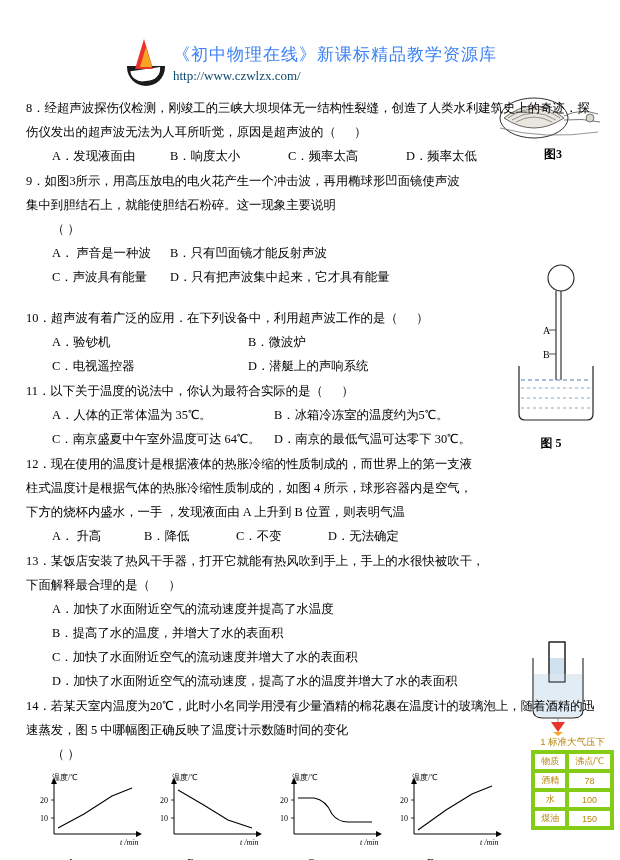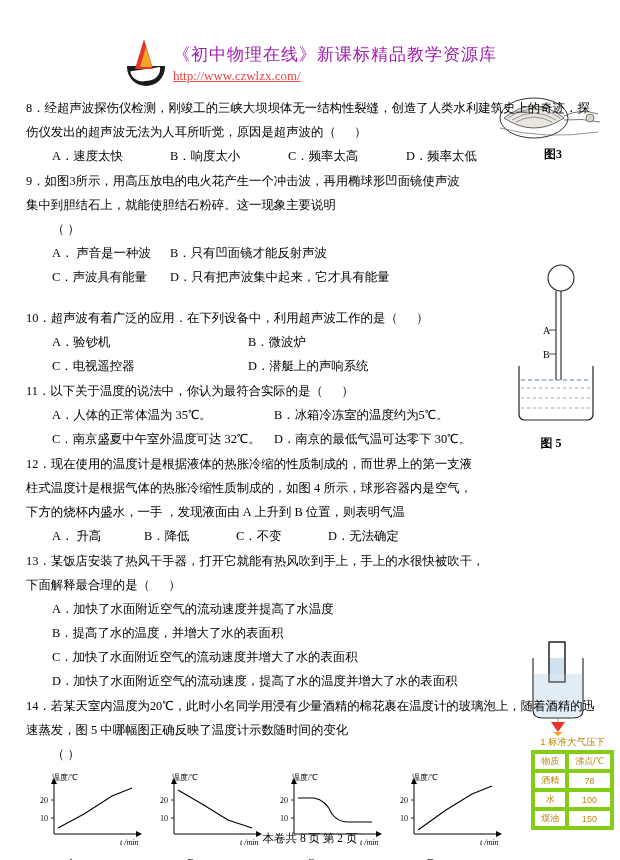--- a/index.html
+++ b/index.html
@@ -50,29 +50,28 @@
     position: absolute; left: 8px; top: 30px;
     width: 30px; height: 12px;
     background: #fff;
     border-radius: 0 0 15px 15px;
     transform: rotate(-8deg);
   }
   .banner-text { text-align: left; }
   .banner-title {
     font-family: "Liberation Serif", serif;
     font-size: 17px;
-    color: #a21caf;
+    color: #3b82f6;
     letter-spacing: 1px;
     white-space: nowrap;
   }
   .banner-url {
     font-family: "Liberation Serif", serif;
     font-size: 13px;
-    color: #ef4444;
-    text-decoration: underline;
+    color: #0c4a6e;
     margin-top: 2px;
   }
   
   .content {
     position: absolute;
     top: 96px; left: 26px;
     width: 570px;
     font-size: 12.4px;
     line-height: 24px;
     color: #000;
@@ -222,21 +221,21 @@
         </table>
     </div>
   </div>
 
   <div class="content">
 
     <div class="q">
       <div class="q-line"><span>8．</span><span>经超声波探伤仪检测，刚竣工的三峡大坝坝体无一结构性裂缝，创造了人类水利建筑史上的奇迹．探伤仪发出的超声波无法为人耳所听觉，原因是超声波的（      ）</span></div>
       <div class="opts">
         <div class="opt-row">
-          <span class="opt" style="width:118px">A．速度太快</span>
+          <span class="opt" style="width:118px">A．发现液面由</span>
           <span class="opt" style="width:118px">B．响度太小</span>
           <span class="opt" style="width:118px">C．频率太高</span>
           <span class="opt">D．频率太低</span>
         </div>
       </div>
     </div>
 
     <div class="q">
       <div class="q-line narrow-body"><span>9．</span><span>如图3所示，用高压放电的电火花产生一个冲击波，再用椭球形凹面镜使声波集中到胆结石上，就能使胆结石粉碎。这一现象主要说明</span></div>
       <div class="indent1">（      ）</div>
@@ -267,21 +266,21 @@
     </div>
 
     <div class="q">
       <div class="q-line"><span>11．</span><span>以下关于温度的说法中，你认为最符合实际的是（      ）</span></div>
       <div class="opts">
         <div class="opt-row">
           <span class="opt" style="width:222px">A．人体的正常体温为 35℃。</span>
           <span class="opt">B．冰箱冷冻室的温度约为5℃。</span>
         </div>
         <div class="opt-row">
-          <span class="opt" style="width:222px">C．南京盛夏中午室外温度可达 32℃。</span>
+          <span class="opt" style="width:222px">C．南京盛夏中午室外温度可达 64℃。</span>
           <span class="opt">D．南京的最低气温可达零下 30℃。</span>
         </div>
       </div>
     </div>
 
     <div class="q">
       <div class="q-line narrow-body2"><span>12．</span><span>现在使用的温度计是根据液体的热胀冷缩的性质制成的，而世界上的第一支液柱式温度计是根据气体的热胀冷缩性质制成的，如图 4 所示，球形容器内是空气，下方的烧杯内盛水，一手 ，发现液面由 A 上升到 B 位置，则表明气温</span></div>
       <div class="opts">
         <div class="opt-row">
           <span class="opt" style="width:92px">A． 升高</span>
@@ -377,14 +376,13 @@
             <div style="text-align:center;font-size:11px;margin-top:-6px;margin-left:-46px;">D</div>
           </div>
         </div>
         <div class="fig-caption" style="width:500px;margin-top:4px;">图5</div>
       </div>
     </div>
 
 
   </div>
 
-  <div class="footer">本卷共 8 页    第 2 页</div>
 </div>
 
 </body></html>

